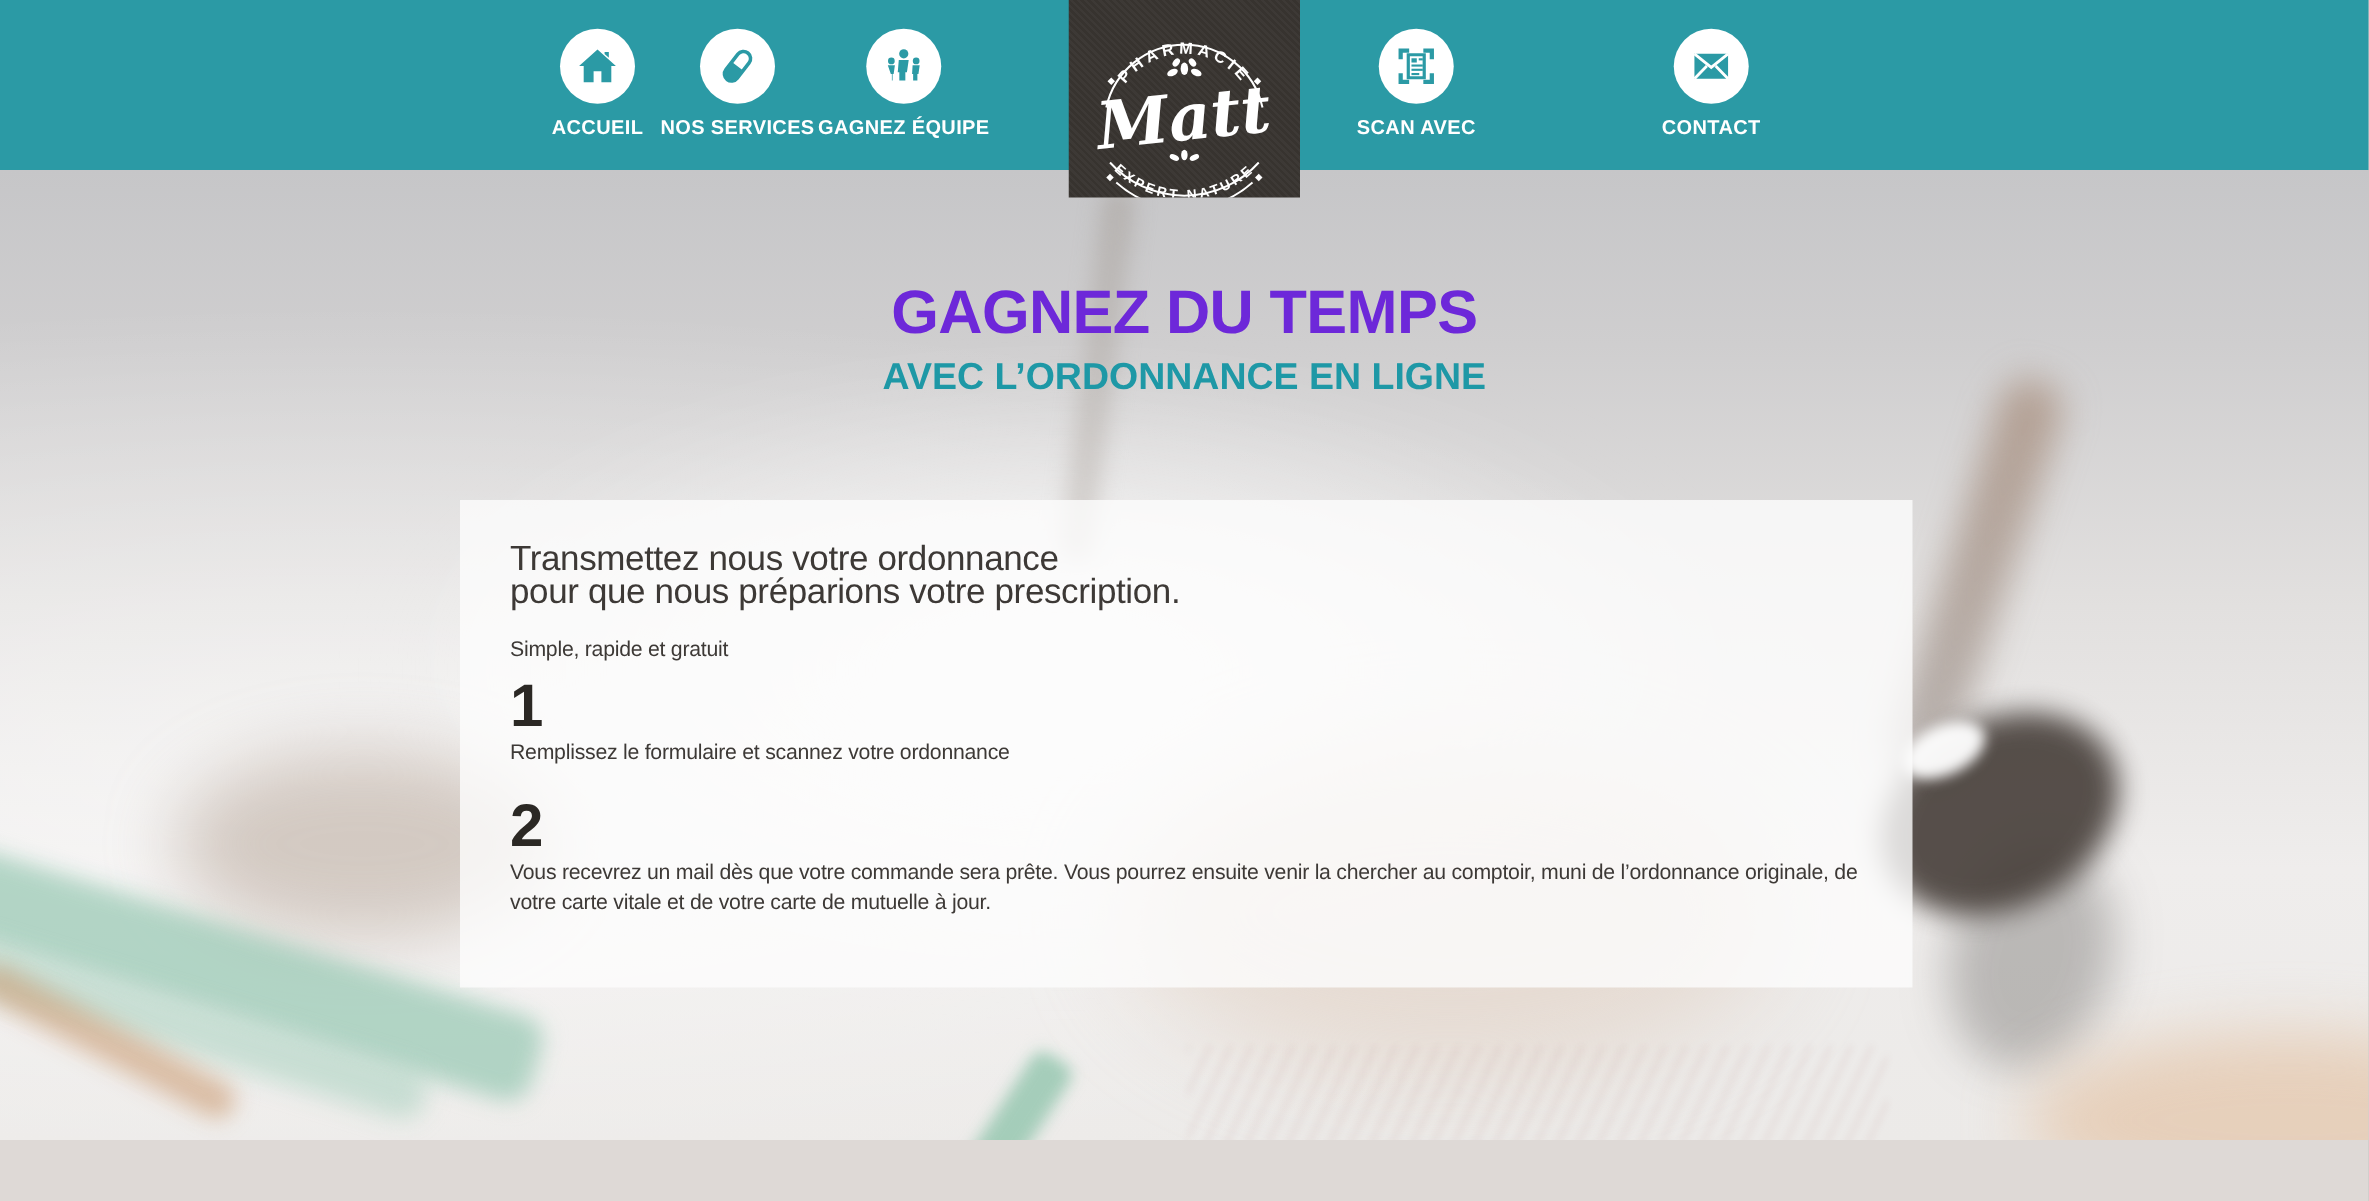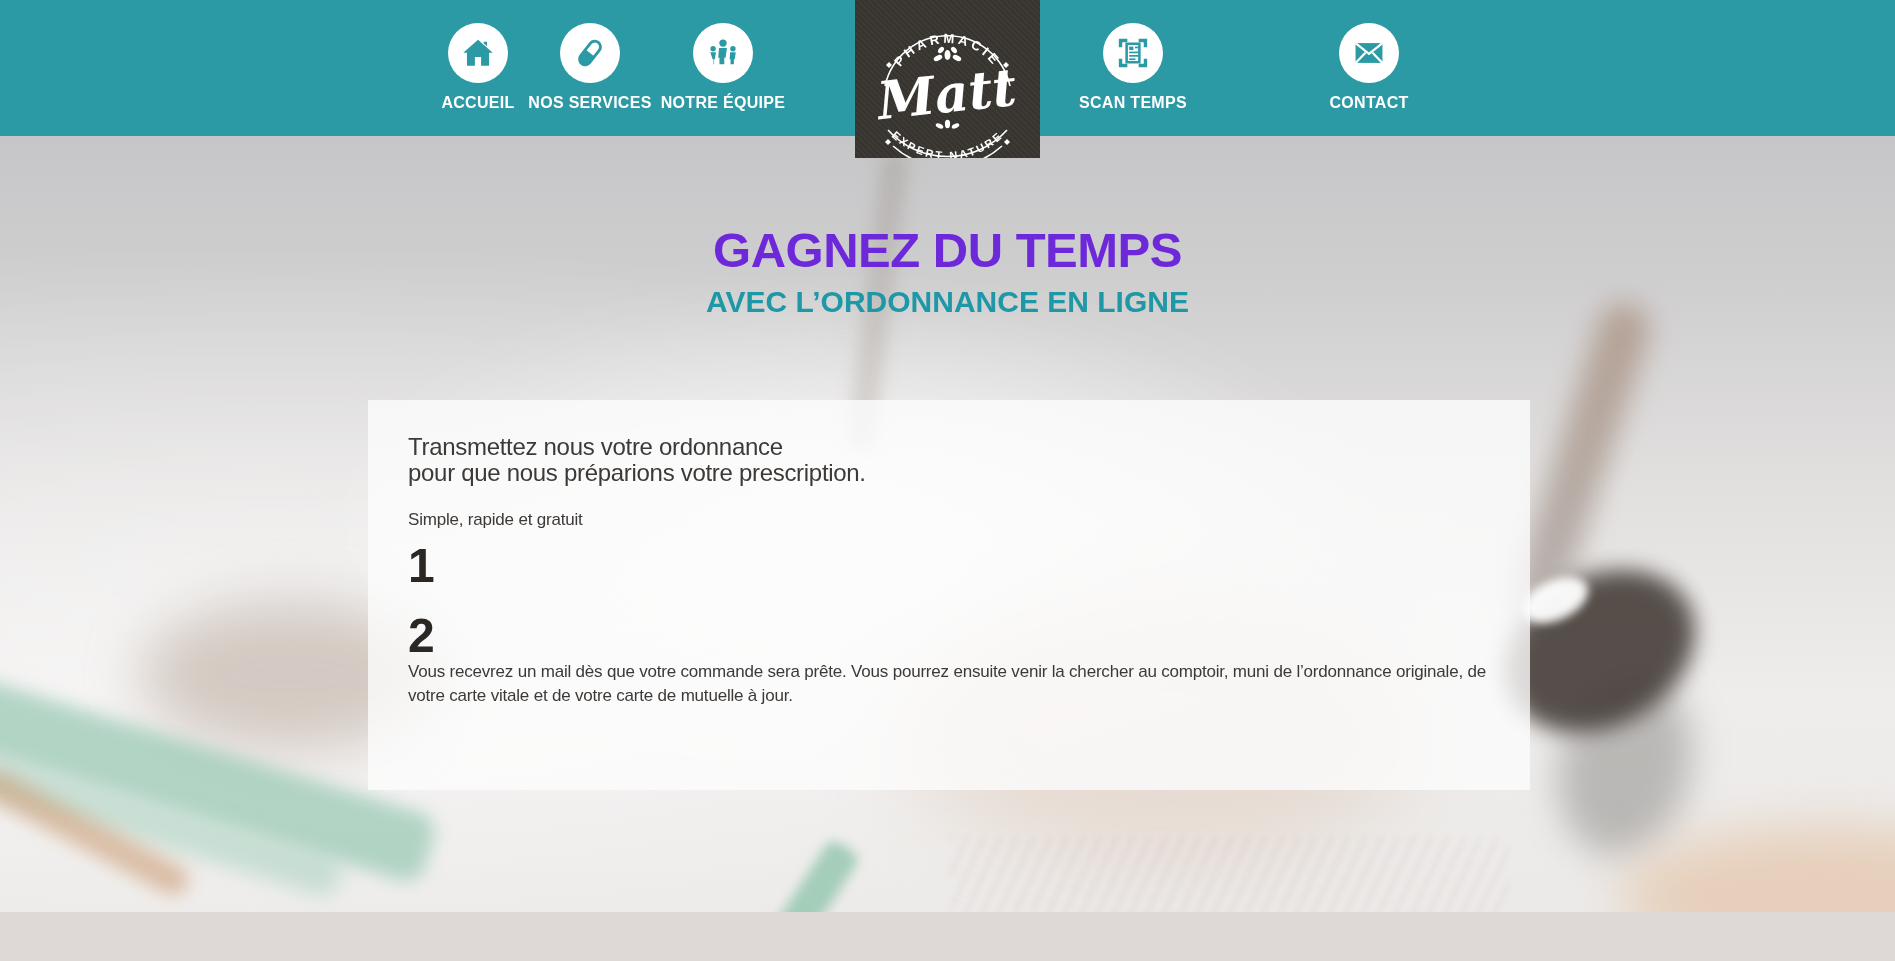--- a/index.html
+++ b/index.html
@@ -77,21 +77,21 @@
   .hero-subtitle{
     position:absolute; top:285px; left:0; width:100%;
     color:#1e98a6; font-size:30px; font-weight:700; margin:0;
   }
   
   .card{
     position:absolute; left:368px; top:400px; width:1162px; height:390px;
     background:rgba(253,252,252,.8); z-index:5; box-sizing:border-box;
     padding:34px 40px; color:#3d3936;
   }
-  .intro{font-size:24px; line-height:26px; letter-spacing:-.3px; margin:0;}
+  .intro{font-size:28px; line-height:26px; letter-spacing:-.3px; margin:0;}
   .intro .b{font-weight:700;}
   .intro span{display:block;}
   .tagline{font-size:17px; margin:24px 0 0 0; letter-spacing:-.2px;}
   .step-number{font-size:48px; font-weight:800; line-height:44px; margin:14px 0 0 0; color:#2b2824; letter-spacing:-2px;}
   .step-number.n2{margin-top:26px;}
   .step-text{font-size:17px; line-height:24px; margin:2px 0 0 0; max-width:1085px; letter-spacing:-.2px;}
   
   .footer{
     position:absolute; left:0; top:912px; width:1895px; height:49px;
     background:#ded9d6; z-index:6;
@@ -149,36 +149,36 @@
       <div class="nav-circle">
         <svg viewBox="0 0 24 24">
           <circle cx="12" cy="5" r="2.6"></circle>
             <path d="M9.2 8.4h5.6l-1 7h-.9V20h-3.4v-4.6h-.9z"></path>
           <circle cx="5" cy="9" r="1.9"></circle>
             <path d="M3 11.4h4l-.7 5h-.6V20H5.3v-3.6h-.6z"></path>
           <circle cx="19" cy="9" r="1.9"></circle>
             <path d="M17 11.4h4l-.7 5h-.6V20h-2.4v-3.6h-.6z"></path>
         </svg>
       </div>
-      <div class="nav-label">NOTRE ÉQUIPE</div>
+      <div class="nav-label">GAGNEZ ÉQUIPE</div>
     </div>
 
     <div class="nav-item" style="left:1048px;">
       <div class="nav-circle">
         <svg viewBox="0 0 24 24">
           <path d="M2 2h6v2.4H4.4V8H2zM16 2h6v6h-2.4V4.4H16zM2 16h2.4v3.6H8V22H2zM19.6 16H22v6h-6v-2.4h3.6z"></path>
           <path d="M7.5 5.5h9v13h-9z" fill="none" stroke="#2b9aa5" stroke-width="1.8"></path>
           <rect x="9.3" y="7.5" width="3" height="2.4"></rect>
           <rect x="13.4" y="7.5" width="2.3" height="1.2"></rect>
           <rect x="9.3" y="11" width="6.4" height="1.2"></rect>
           <rect x="9.3" y="13.4" width="6.4" height="1.2"></rect>
           <rect x="9.3" y="15.8" width="4.4" height="1.2"></rect>
         </svg>
       </div>
-      <div class="nav-label">SCAN TEMPS</div>
+      <div class="nav-label">SCAN AVEC</div>
     </div>
 
 
     <div class="nav-item" style="left:1284px;">
       <div class="nav-circle">
         <svg viewBox="0 0 24 24">
           <path d="M2.5 5h19v14h-19z"></path>
           <path d="M2.5 5 12 12.6 21.5 5M2.5 19l7-7.2M21.5 19l-7-7.2" fill="none" stroke="#ffffff" stroke-width="1.6"></path>
         </svg>
       </div>
@@ -232,20 +232,21 @@
   </div>
 
   <div class="card">
     <p class="intro">
       <span>Transmettez nous votre ordonnance</span>
       <span>pour que nous préparions votre prescription.</span>
     </p>
     <p class="tagline">Simple, rapide et gratuit</p>
 
     <p class="step-number">1</p>
+    <p class="step-text">Remplissez le formulaire et scannez votre ordonnance</p>
 
     <p class="step-number n2">2</p>
     <p class="step-text">Vous recevrez un mail dès que votre commande sera prête. Vous pourrez ensuite venir la chercher au comptoir, muni de l’ordonnance originale, de votre carte vitale et de votre carte de mutuelle à jour.</p>
   </div>
 
   <div class="footer"></div>
 
 </div>
 
 </body></html>

